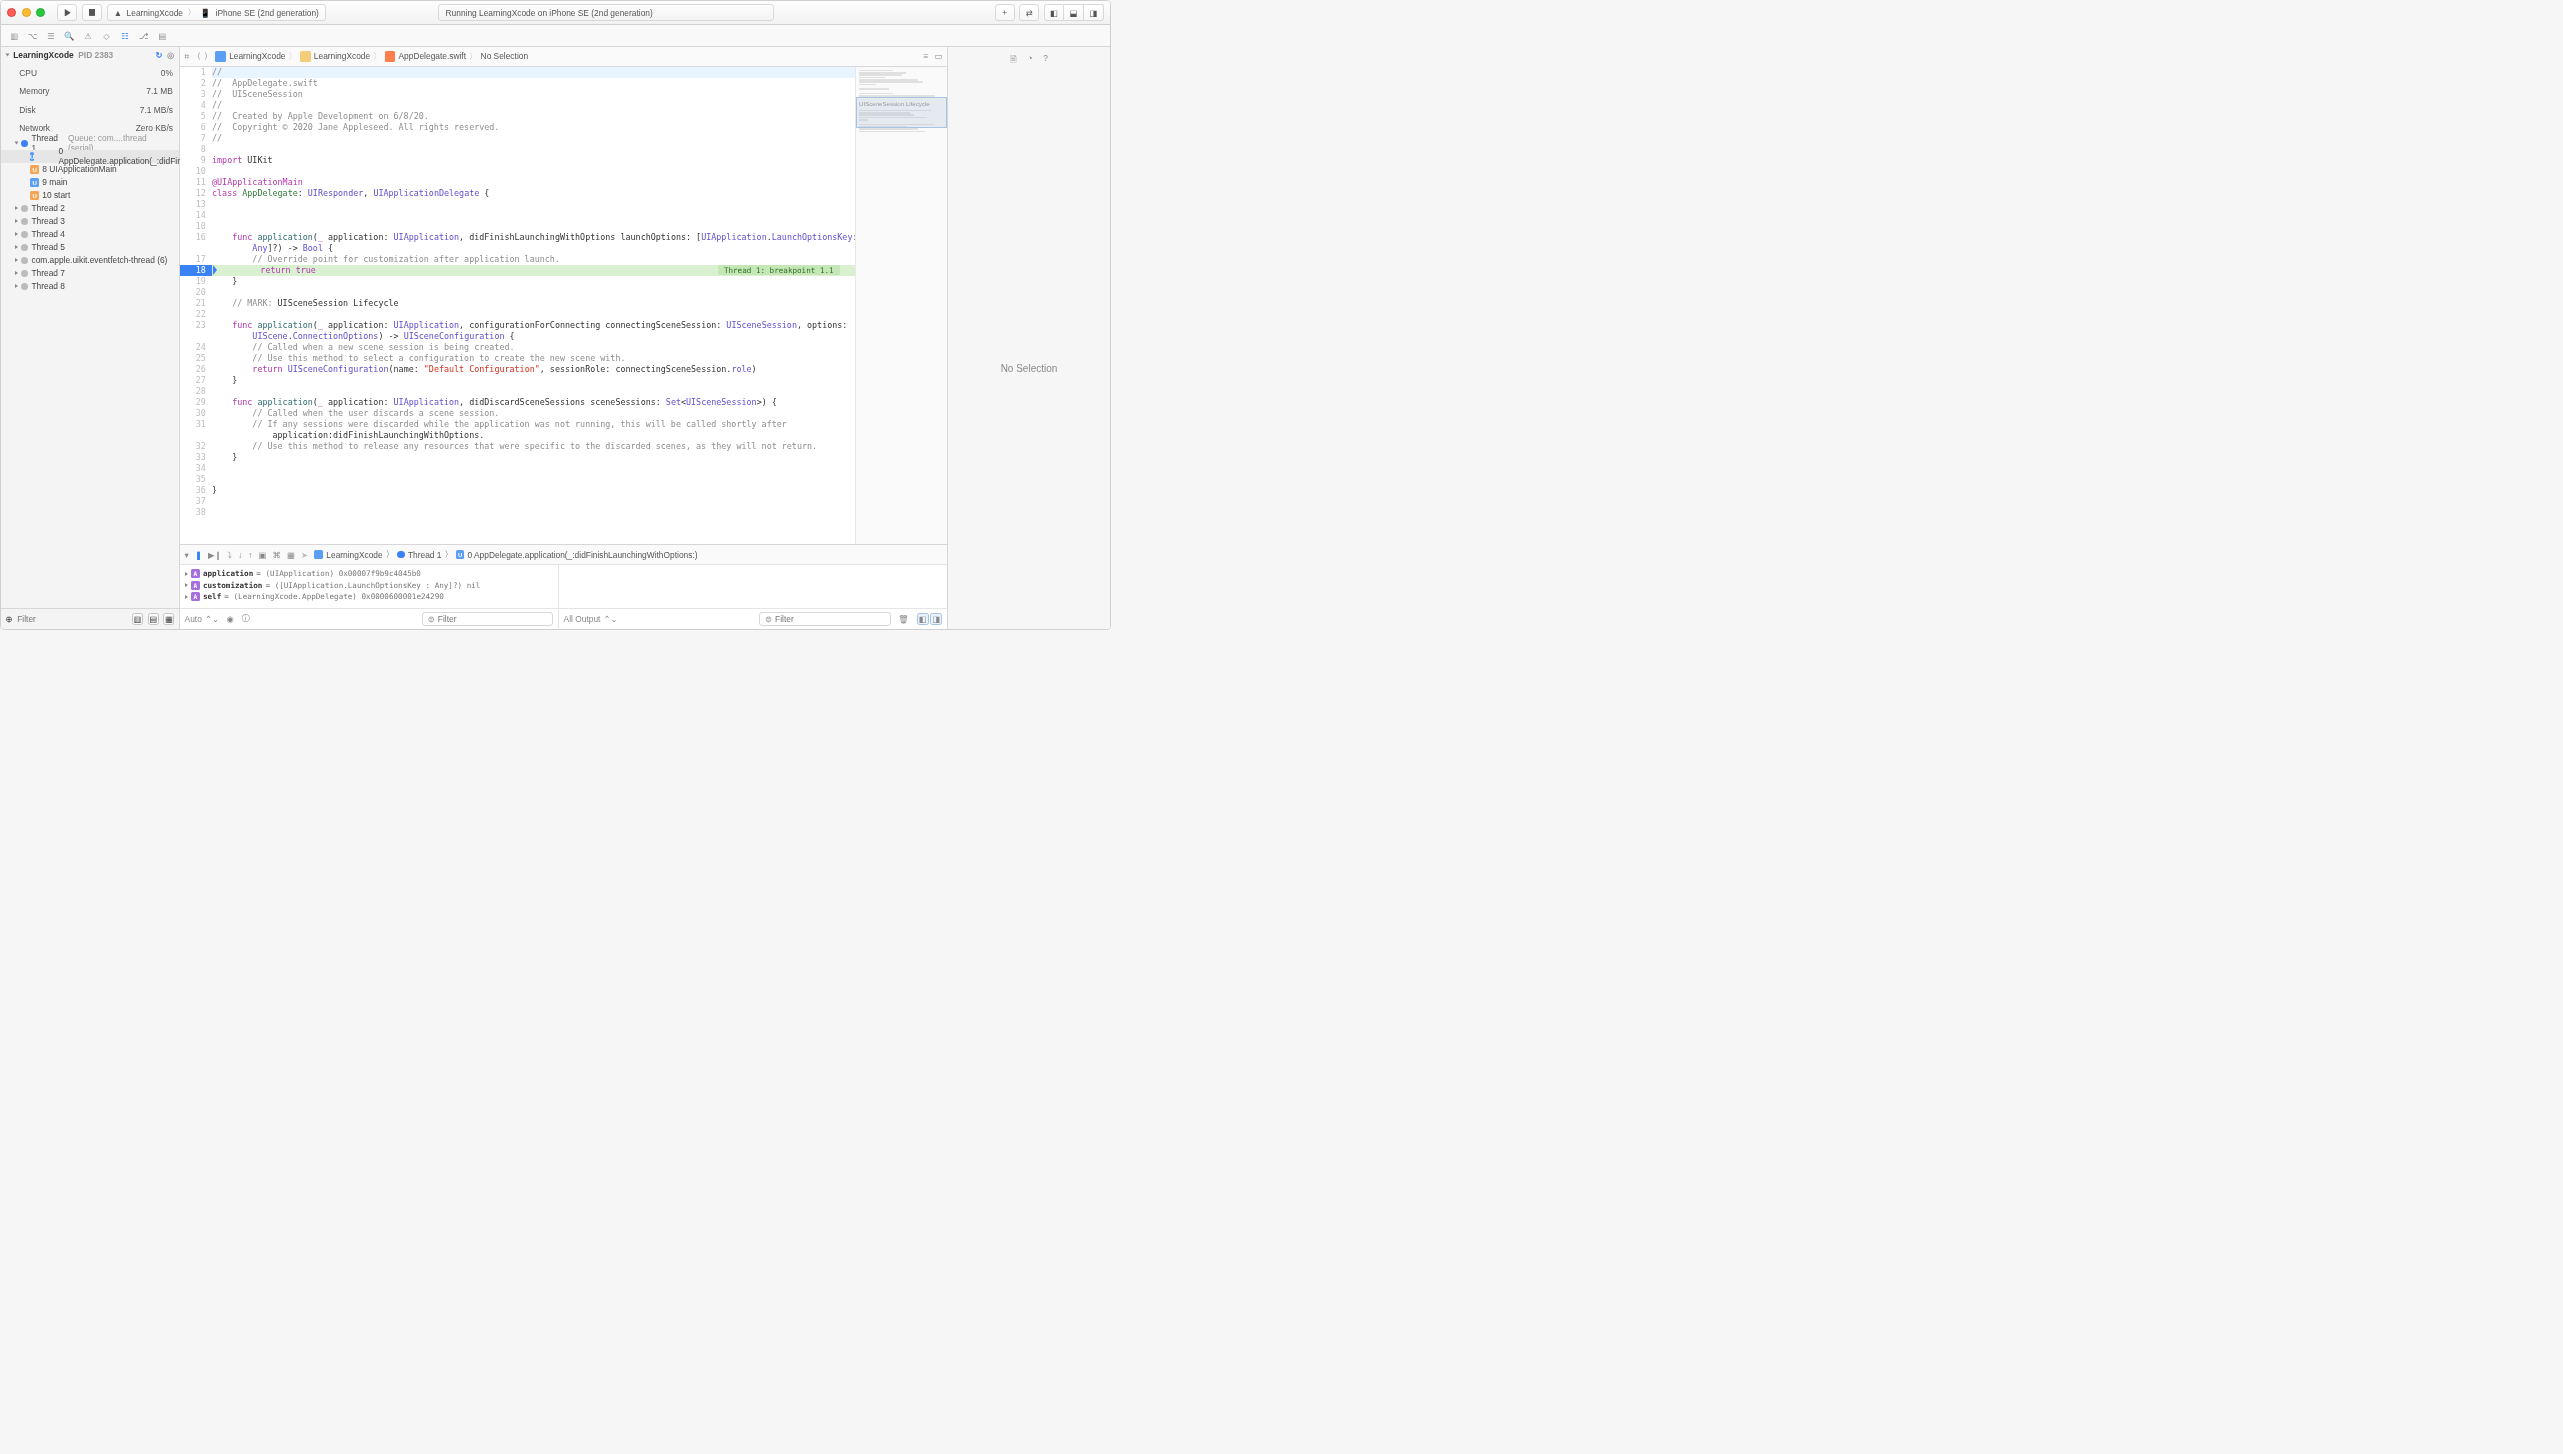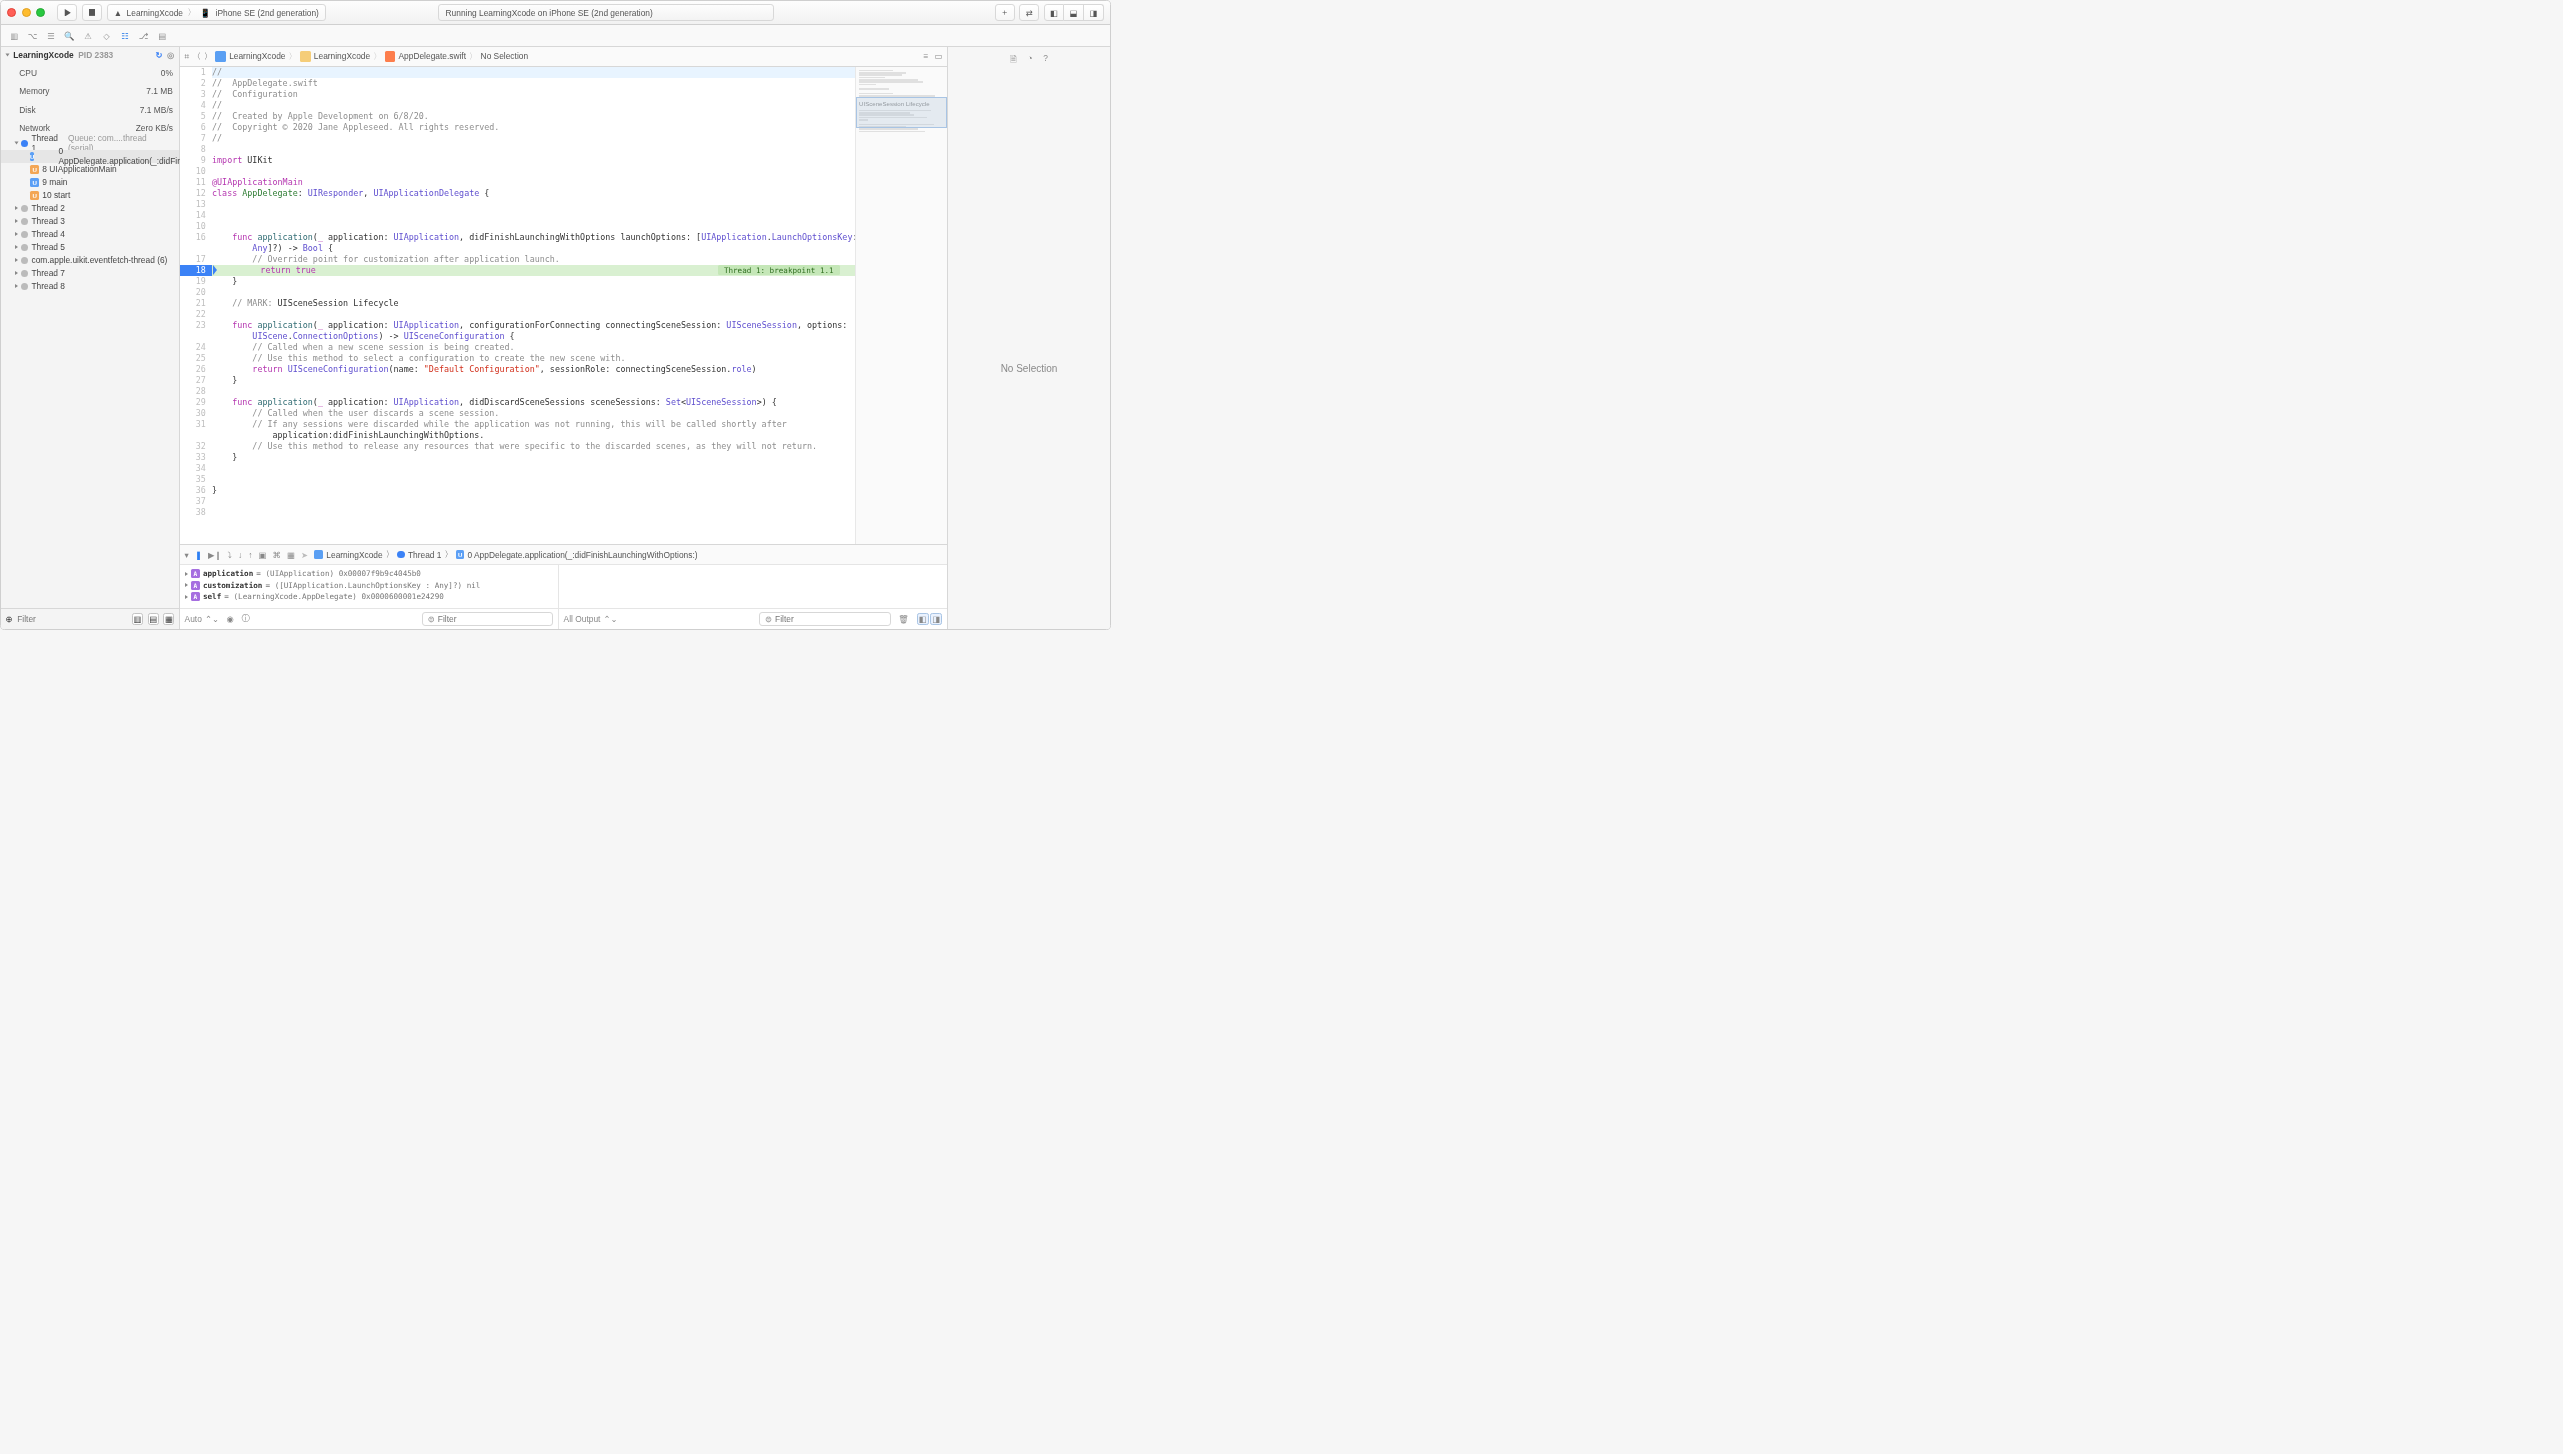--- a/index.html
+++ b/index.html
@@ -291,21 +291,21 @@
             <div class="code-line bp-active">
               <div class="gutter">1</div>
               <div class="code-text"><span class="c-comment">//</span></div>
             </div>
             <div class="code-line">
               <div class="gutter">2</div>
               <div class="code-text"><span class="c-comment">//  AppDelegate.swift</span></div>
             </div>
             <div class="code-line">
               <div class="gutter">3</div>
-              <div class="code-text"><span class="c-comment">//  Configuration</span></div>
+              <div class="code-text"><span class="c-comment">//  UISceneSession</span></div>
             </div>
             <div class="code-line">
               <div class="gutter">4</div>
               <div class="code-text"><span class="c-comment">//</span></div>
             </div>
             <div class="code-line">
               <div class="gutter">5</div>
               <div class="code-text"><span class="c-comment">//  Created by Apple Development on 6/8/20.</span></div>
             </div>
             <div class="code-line">

